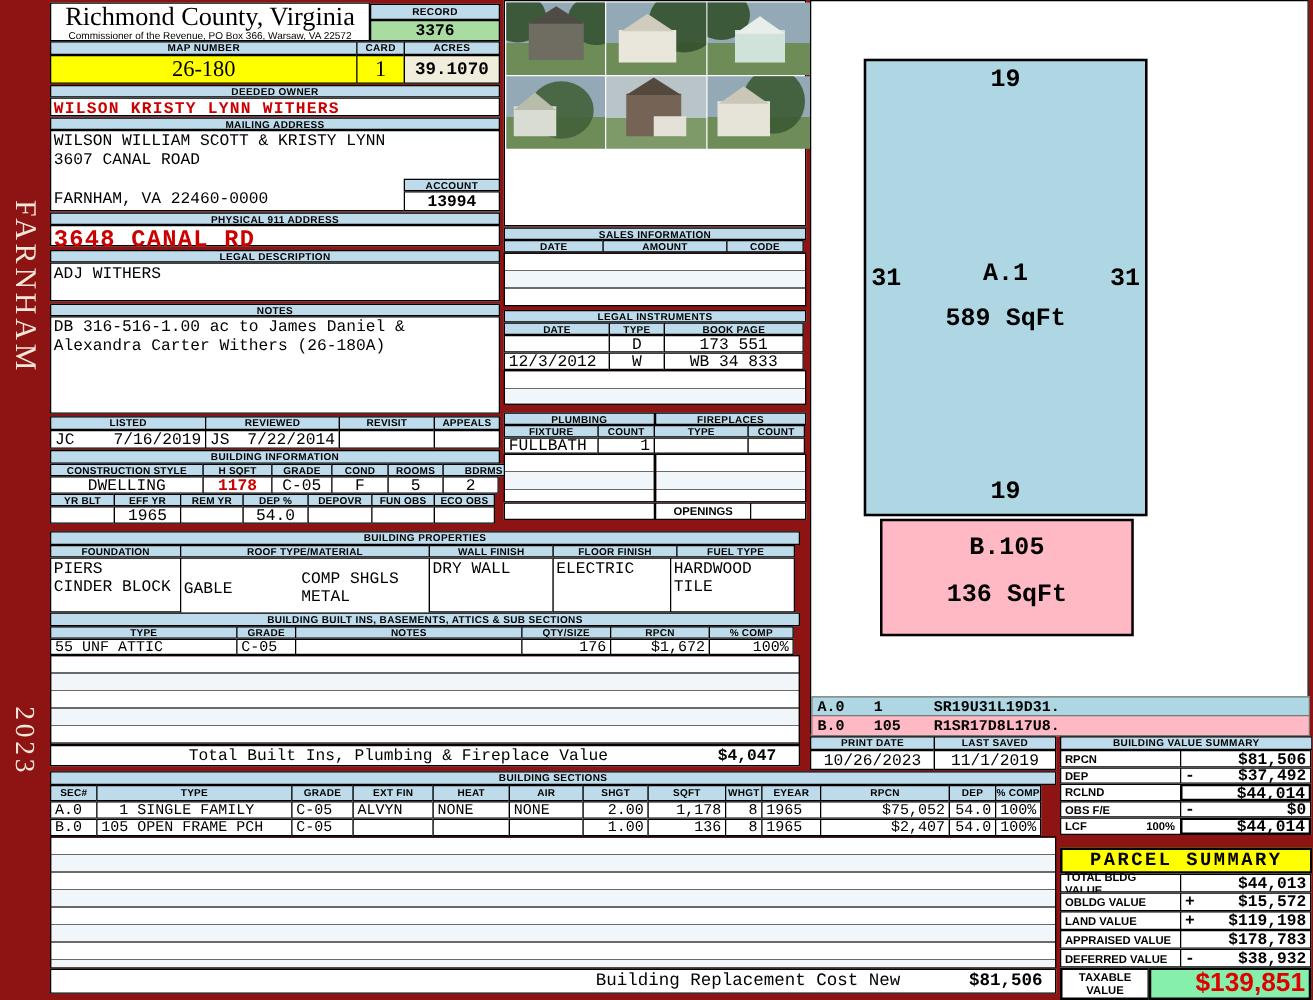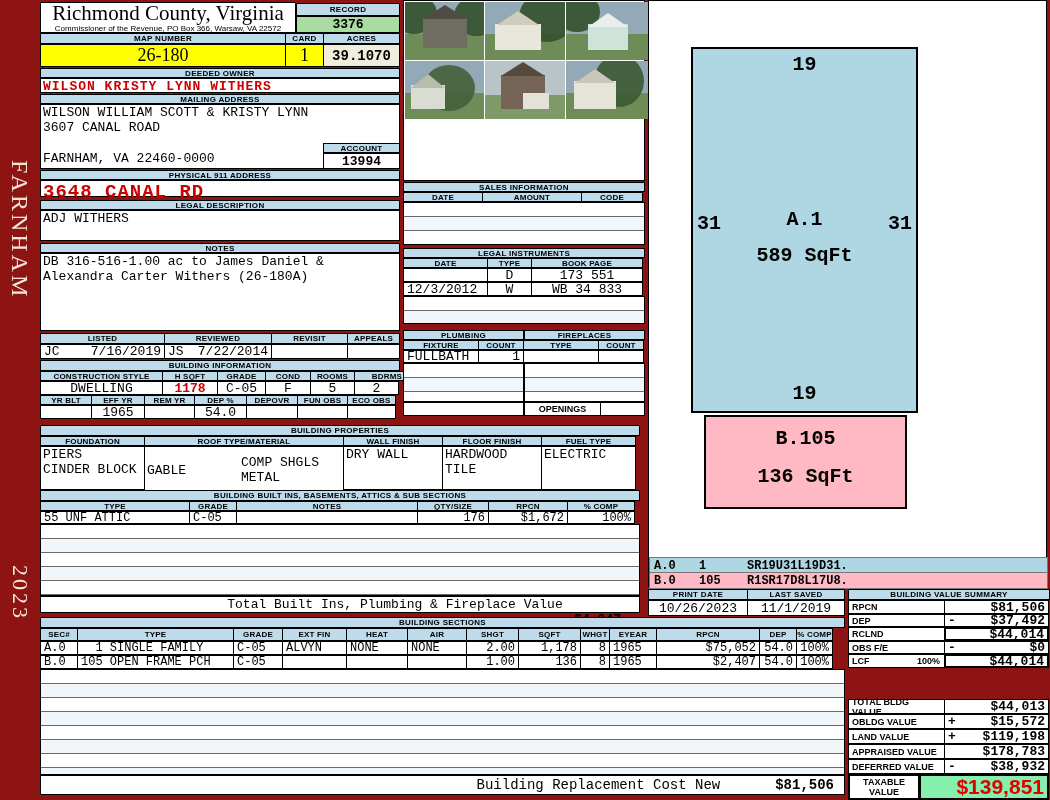--- a/index.html
+++ b/index.html
@@ -159,48 +159,48 @@
         </div>
     </div>
     <div class="vcell" style="width:200px;height:48px;align-items:center;">
       <span style="padding-left:2px;">GABLE</span>
       <div style="margin-left:55px;text-align:left;">
           <div>COMP SHGLS</div>
           <div>METAL</div>
         </div>
     </div>
     <div class="vcell" style="width:100px;height:44px;align-items:flex-start;padding-left:2px;">DRY WALL</div>
+    <div class="vcell" style="width:95px;height:44px;align-items:flex-start;padding-left:2px;">ELECTRIC</div>
     <div class="vcell" style="width:100px;height:44px;align-items:flex-start;">
       <div style="padding-left:2px;">
           <div>HARDWOOD</div>
           <div>TILE</div>
         </div>
     </div>
-    <div class="vcell" style="width:95px;height:44px;align-items:flex-start;padding-left:2px;">ELECTRIC</div>
   </div>
 
   <div class="abs bar" style="left:40px;top:490px;width:600px;height:11px;">BUILDING BUILT INS, BASEMENTS, ATTICS &amp; SUB SECTIONS</div>
   <div class="trow" style="left:40px;top:501px;">
     <div class="hcell" style="width:150px;height:10px;">TYPE</div>
     <div class="hcell" style="width:48px;height:10px;">GRADE</div>
     <div class="hcell" style="width:182px;height:10px;">NOTES</div>
     <div class="hcell" style="width:72px;height:10px;">QTY/SIZE</div>
     <div class="hcell" style="width:80px;height:10px;">RPCN</div>
     <div class="hcell" style="width:68px;height:10px;">% COMP</div>
   </div>
   <div class="trow" style="left:40px;top:511px;">
     <div class="vcell l" style="width:150px;height:13px;font-size:12px;">55 UNF ATTIC</div>
     <div class="vcell l" style="width:48px;height:13px;font-size:12px;">C-05</div>
     <div class="vcell" style="width:182px;height:13px;font-size:12px;"></div>
     <div class="vcell r" style="width:72px;height:13px;font-size:12px;">176</div>
     <div class="vcell r" style="width:80px;height:13px;font-size:12px;">$1,672</div>
     <div class="vcell r" style="width:68px;height:13px;font-size:12px;">100%</div>
   </div>
   <div class="abs stripes" style="left:40px;top:524px;width:600px;height:72px;"></div>
-  <div class="abs box" style="left:40px;top:596px;width:600px;height:17px;display:flex;align-items:center;font-size:13px;flex-direction:column;">
+  <div class="abs box" style="left:40px;top:596px;width:600px;height:17px;display:flex;align-items:center;font-size:13px;">
     <span style="margin-left:110px;">Total Built Ins, Plumbing &amp; Fireplace Value</span>
     <span style="margin-left:auto;margin-right:18px;font-weight:bold;">$4,047</span>
   </div>
 
   <div class="abs box" style="left:403px;top:0px;width:242px;height:181px;background:#fff;">
     <div class="photo" style="left:1px;top:1px;width:79px;height:58px;">
       <div class="sky-tree" style="left:-14px;top:-8px;"></div>
         <div class="sky-tree" style="right:-16px;top:-6px;"></div>
       <div class="house" style="left:18px;top:16px;width:44px;height:30px;background:#6f6d62;"></div>
       <div class="roof" style="left:18px;top:3px;border-bottom-color:#4e4c44;"></div>
@@ -406,20 +406,21 @@
     <div class="vcell r" style="width:38px;height:14px;font-size:12px;">54.0</div>
     <div class="vcell r" style="width:37px;height:14px;font-size:12px;">100%</div>
   </div>
   <div class="abs stripes" style="left:40px;top:669px;width:805px;height:106px;"></div>
 
   <div class="abs box" style="left:40px;top:775px;width:805px;height:20px;display:flex;align-items:center;justify-content:flex-end;font-size:14px;">
     <span>Building Replacement Cost New</span>
     <span style="font-weight:bold;margin-left:55px;margin-right:10px;">$81,506</span>
   </div>
 
+  <div class="abs" style="left:848px;top:678px;width:202px;height:21px;background:#FFFF00;border:2px solid #000;box-sizing:border-box;display:flex;align-items:center;justify-content:center;font-weight:bold;font-size:15px;letter-spacing:2px;">PARCEL SUMMARY</div>
   <div class="sumrow" style="left:848px;top:699px;">
     <div class="slab" style="height:15px;justify-content:flex-start;">
         <span>TOTAL BLDG VALUE</span>
       </div>
     <div class="sval" style="height:15px;">
         <span></span>
         <span>$44,013</span>
       </div>
   </div>
   <div class="sumrow" style="left:848px;top:714px;">

